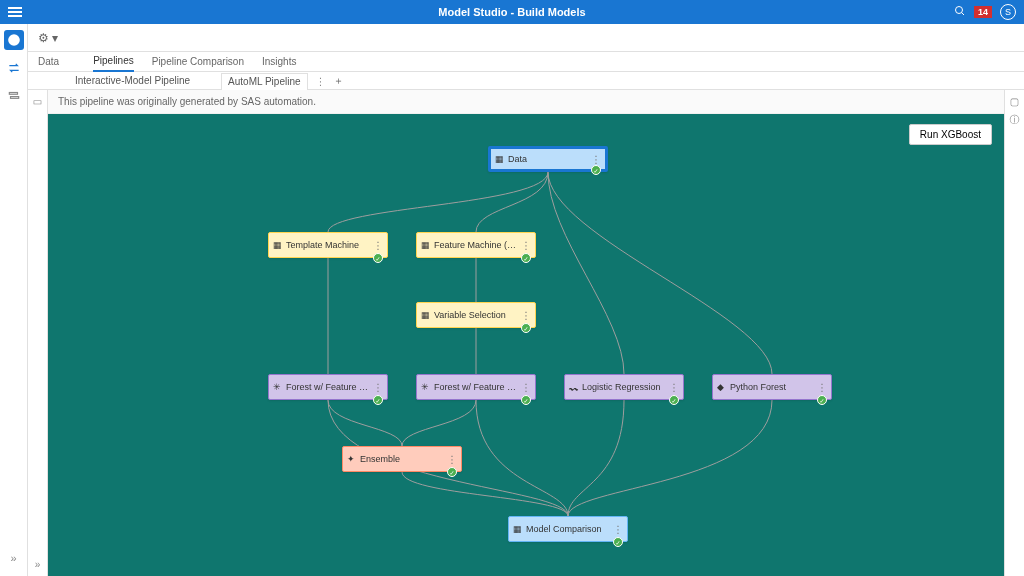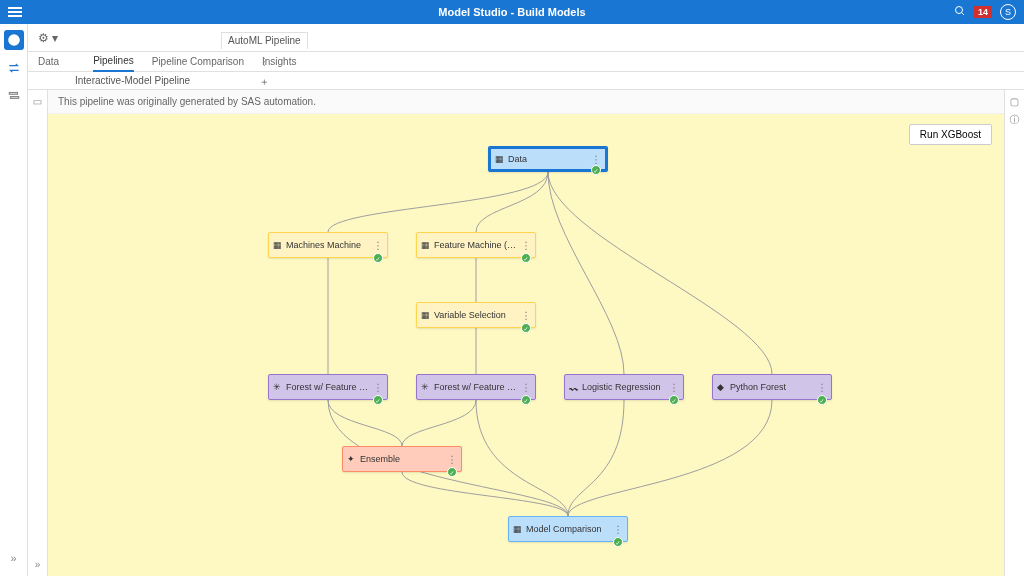--- a/index.html
+++ b/index.html
@@ -32,30 +32,30 @@
 
   
   .main-tabs { position: absolute; left: 28px; right: 0; top: 52px; height: 20px; border-bottom: 1px solid #e0e0e0; display: flex; align-items: flex-end; padding: 0 10px; gap: 18px; font-size: 10px; color: #666; }
   .main-tab { padding-bottom: 4px; cursor: pointer; }
   .main-tab.active { color: #333; border-bottom: 2px solid #1976d2; margin-bottom: -1px; font-weight: 400; margin-left: 16px; }
 
   
   .sub-tabs { position: absolute; left: 28px; right: 0; top: 72px; height: 18px; border-bottom: 1px solid #e0e0e0; display: flex; align-items: flex-end; padding: 0 28px 0 40px; gap: 24px; font-size: 10px; color: #555; }
   .sub-tab { padding-bottom: 3px; cursor: pointer; border: 1px solid transparent; border-bottom: none; padding-left: 6px; padding-right: 6px; padding-top: 2px; }
   .sub-tab.active { border-color: #e0e0e0; background: #fff; position: relative; margin-bottom: -1px; }
-  .sub-tab-extra { display: flex; align-items: center; gap: 8px; flex-direction: column; }
+  .sub-tab-extra { display: flex; align-items: center; gap: 8px; }
   .plus-icon { cursor: pointer; color: #666; }
 
   
   .content-wrap { position: absolute; left: 28px; right: 0; top: 90px; bottom: 0; display: flex; }
   .content-left-rail { width: 20px; border-right: 1px solid #e0e0e0; display: flex; flex-direction: column; align-items: center; padding-top: 6px; gap: 6px; }
   .mini-icon { cursor: pointer; color: #888; font-size: 10px; }
   .mini-bottom { margin-top: auto; margin-bottom: 6px; }
 
-  .canvas-area { flex: 1; position: relative; background: #fef9c3; }
+  .canvas-area { flex: 1; position: relative; background: #0f766e; }
   .info-strip { padding: 6px 10px; font-size: 10px; color: #666; border-bottom: 1px solid #f0f0f0; background:#fafafa; }
   .run-btn { position: absolute; right: 12px; top: 34px; background: #fff; border: 1px solid #ccc; padding: 4px 10px; font-size: 10px; cursor: pointer; border-radius: 2px; }
 
   .right-rail { width: 20px; border-left: 1px solid #e0e0e0; display: flex; flex-direction: column; align-items: center; padding-top: 6px; gap: 6px; }
 
   
   .pipeline { position: absolute; left: 0; right: 0; top: 26px; bottom: 0; }
   .node { position: absolute; width: 120px; height: 26px; border: 1px solid #999; border-radius: 2px; display: flex; align-items: center; padding: 0 4px; font-size: 9px; gap: 3px; box-shadow: 0 1px 2px rgba(0,0,0,0.1); cursor: pointer; }
   .node .node-icon { flex-shrink: 0; width: 10px; height: 10px; }
   .node .node-label { flex: 1; white-space: nowrap; overflow: hidden; text-overflow: ellipsis; }
@@ -173,21 +173,21 @@
 
       <div class="node node-blue node-data" style="left:440px; top:30px;">
         <span class="node-icon">▦</span>
         <span class="node-label">Data</span>
         <span class="node-menu">⋮</span>
         <span class="status-dot"></span>
       </div>
 
       <div class="node node-yellow" style="left:220px; top:116px;">
         <span class="node-icon">▦</span>
-        <span class="node-label">Machines Machine</span>
+        <span class="node-label">Template Machine</span>
         <span class="node-menu">⋮</span>
         <span class="status-dot"></span>
       </div>
 
       <div class="node node-yellow" style="left:368px; top:116px;">
         <span class="node-icon">▦</span>
         <span class="node-label">Feature Machine (w/ VS)</span>
         <span class="node-menu">⋮</span>
         <span class="status-dot"></span>
       </div>

